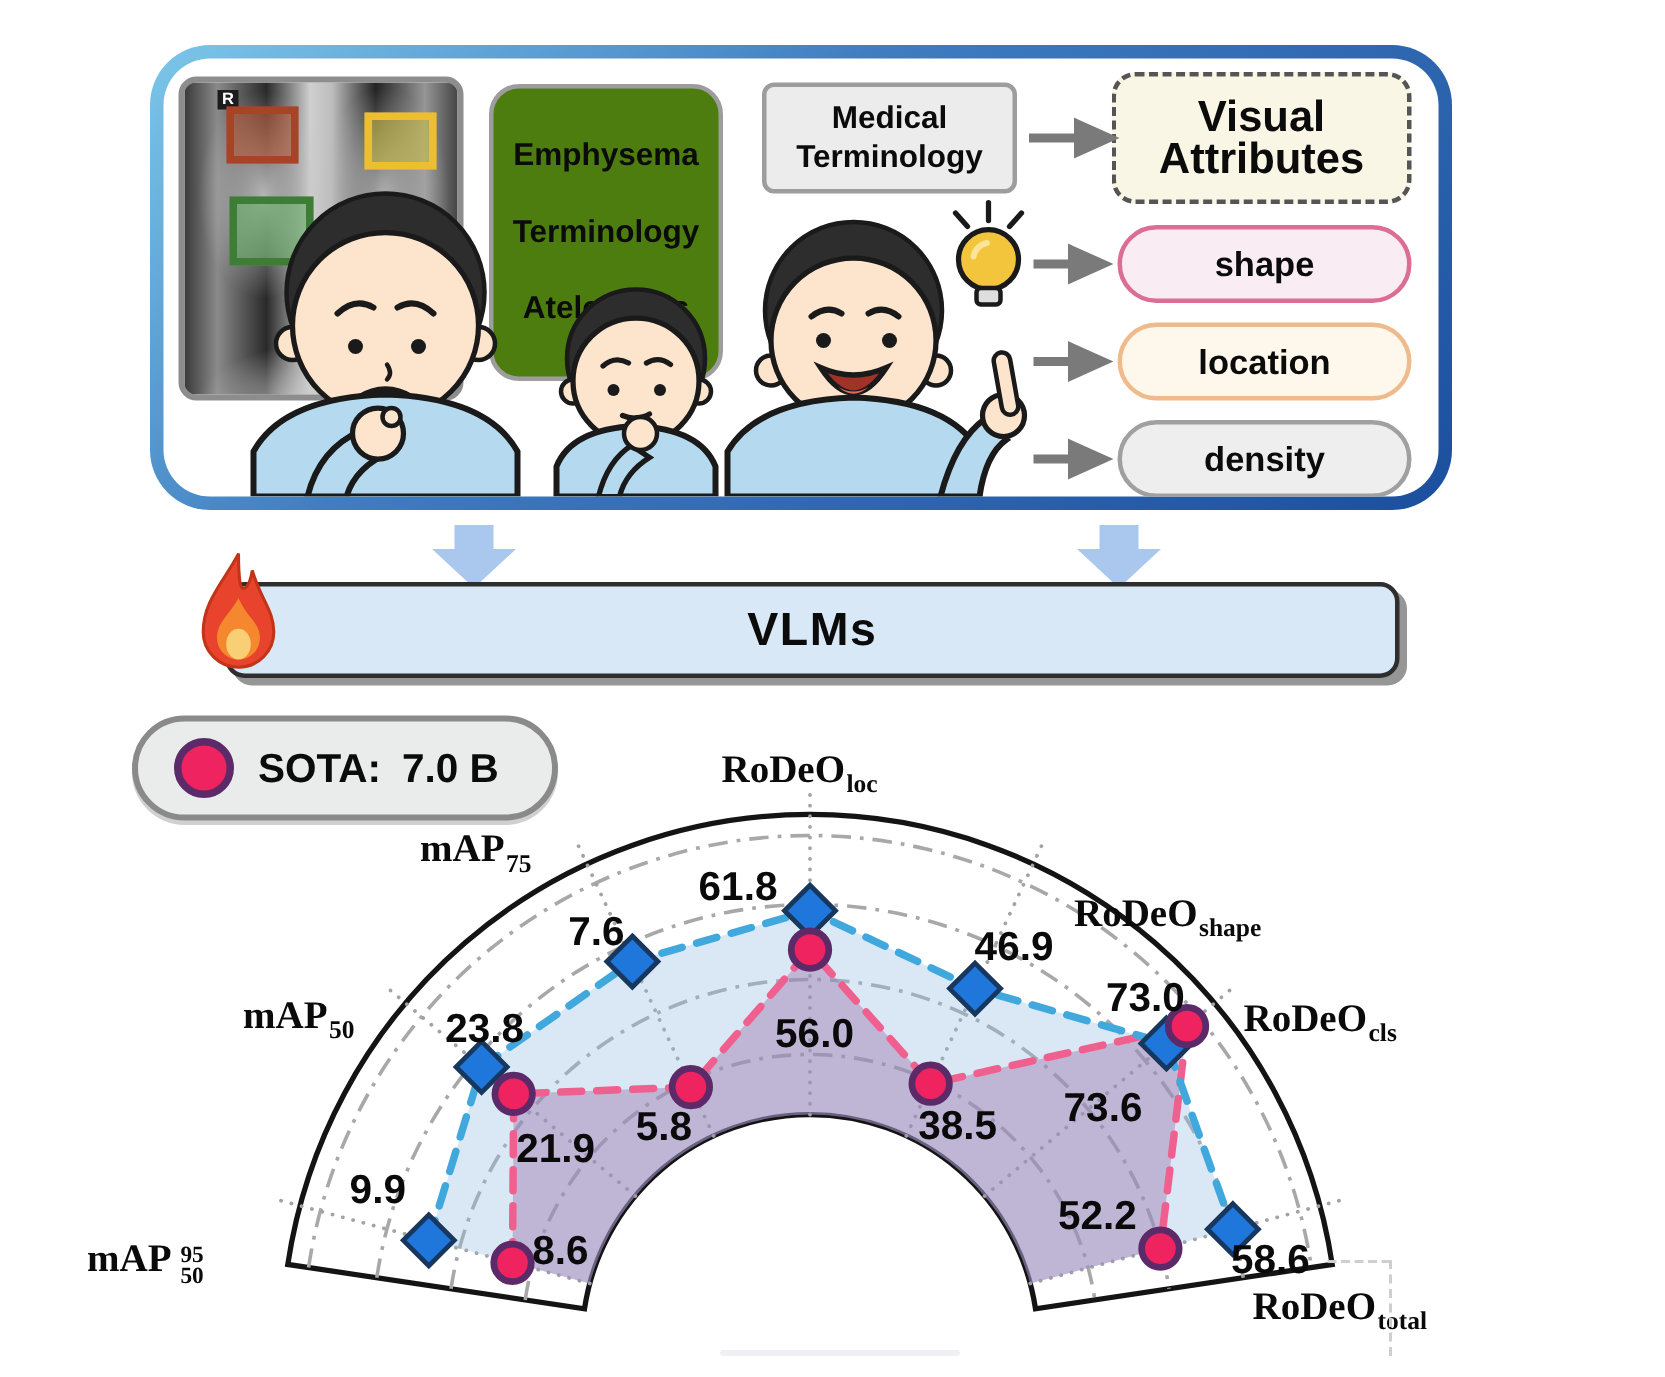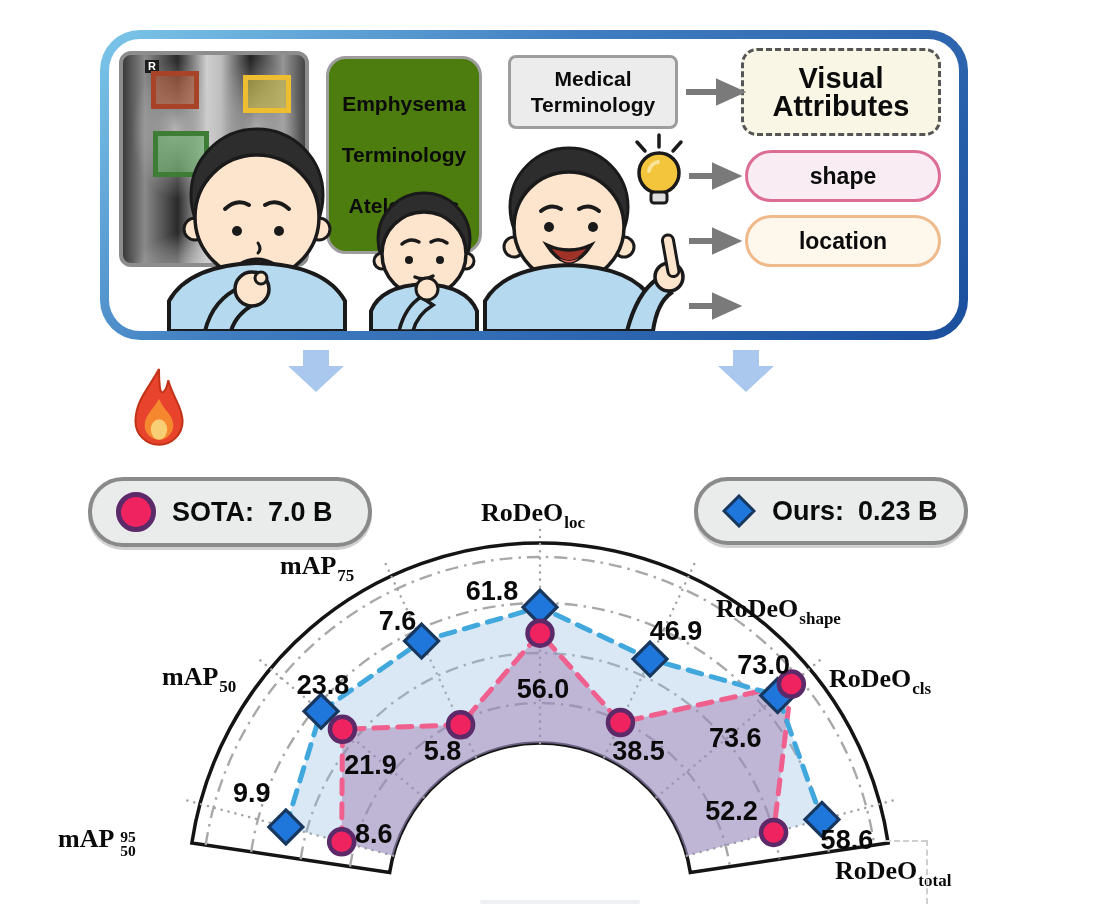--- a/index.html
+++ b/index.html
@@ -99,20 +99,23 @@
 
       <div class="round-box visattr">
         <span>Visual Attributes</span>
       </div>
 
       <div class="round-box attr-pill p0" id="pill0" style="background: rgb(249, 237, 243); border: 3.5px solid rgb(220, 110, 150);">
         <span>shape</span>
       </div>
       <div class="round-box attr-pill p1" id="pill1" style="background: rgb(253, 247, 236); border: 3.5px solid rgb(239, 186, 140);">
         <span>location</span>
+      </div>
+      <div class="round-box attr-pill p2" id="pill2" style="background: rgb(238, 238, 238); border: 3.5px solid rgb(160, 160, 160);">
+        <span>density</span>
       </div>
 
       <svg class="arrows-svg" viewBox="0 0 850 292">
         <g stroke="#7a7a7a" stroke-width="6" fill="#7a7a7a">
           <line x1="577" y1="53" x2="612" y2="53"></line>
             <polygon points="610,44 630,53 610,62"></polygon>
           <line x1="580" y1="137" x2="608" y2="137"></line>
             <polygon points="606,128 626,137 606,146"></polygon>
           <line x1="580" y1="202" x2="608" y2="202"></line>
             <polygon points="606,193 626,202 606,211"></polygon>
@@ -187,40 +190,34 @@
     </div>
   </div>
 
   <svg class="down-arrow a1" viewBox="0 0 60 42">
     <path d="M17,0 H43 V16 H58 L30,42 L2,16 H17 Z" fill="#aac8ee"></path>
   </svg>
   <svg class="down-arrow a2" viewBox="0 0 60 42">
     <path d="M17,0 H43 V16 H58 L30,42 L2,16 H17 Z" fill="#aac8ee"></path>
   </svg>
 
+  <div class="vlms">
+    <span>VLMs</span>
+  </div>
   <svg class="fire" viewBox="0 0 60 86">
     <path d="M30,3 C20,22 7,34 7,54 a23,23 0 0 0 46,0 C53,40 44,32 39,14 C37,26 32,29 31,22 C30,15 30,9 30,3 Z" fill="#e8432c" stroke="#c23318" stroke-width="2"></path>
     <path d="M30,32 C24,43 16,48 16,58 a14,14 0 0 0 28,0 C44,49 36,44 32,36 Z" fill="#f5872f"></path>
     <ellipse cx="30" cy="62" rx="8" ry="10" fill="#f8cf74"></ellipse>
   </svg>
 
   <div class="legend-pill sota">
     <span class="legend-circle" id="legCircle" style="background: rgb(238, 35, 96); border: 5px solid rgb(92, 42, 104);"></span>
     <span class="legend-text">
       <span>SOTA:</span>
       <span>7.0 B</span>
-    </span>
-  </div>
-  <div class="legend-pill ours">
-    <svg width="34" height="34" viewBox="0 0 34 34">
-      <path id="legDiamond" d="M17,2 L32,17 L17,32 L2,17 Z" stroke-width="3" fill="#1f76db" stroke="#17375e"></path>
-    </svg>
-    <span class="legend-text">
-      <span>Ours:</span>
-      <span>0.23 B</span>
     </span>
   </div>
 
   <svg class="radar-svg" id="radar" viewBox="0 0 1110 468">
       <path d="M191.8664160966053,392.97108728237714 A352,352 0 0 1 888.1335839033948,392.9710872823771 L690.3304112310113,422.5329695082992 A152,152 0 0 0 389.66958876898866,422.53296950829923 Z" fill="#ffffff" stroke="#141414" stroke-width="3.5"></path>
       <path d="M350.108954234512,416.6205930631148 A192,192 0 0 1 729.891045765488,416.62059306311477" fill="none" stroke="#a8a8a8" stroke-width="2.4" stroke-dasharray="13 6 2.5 6"></path>
       <path d="M300.65816106641614,409.2301225066343 A242,242 0 0 1 779.3418389335839,409.23012250663425" fill="none" stroke="#a8a8a8" stroke-width="2.4" stroke-dasharray="13 6 2.5 6"></path>
       <path d="M251.20736789832029,401.8396519501538 A292,292 0 0 1 828.7926321016797,401.83965195015367" fill="none" stroke="#a8a8a8" stroke-width="2.4" stroke-dasharray="13 6 2.5 6"></path>
       <path d="M205.71263818367214,395.0404190381917 A338,338 0 0 1 874.2873618163278,395.0404190381916" fill="none" stroke="#a8a8a8" stroke-width="2.4" stroke-dasharray="13 6 2.5 6"></path>
       <line x1="393.17927440406163" y1="405.6595051444168" x2="186.47114757820106" y2="350.2722294924773" stroke="#a3a3a3" stroke-width="2.5" stroke-dasharray="0.1 7" stroke-linecap="round"></line>

